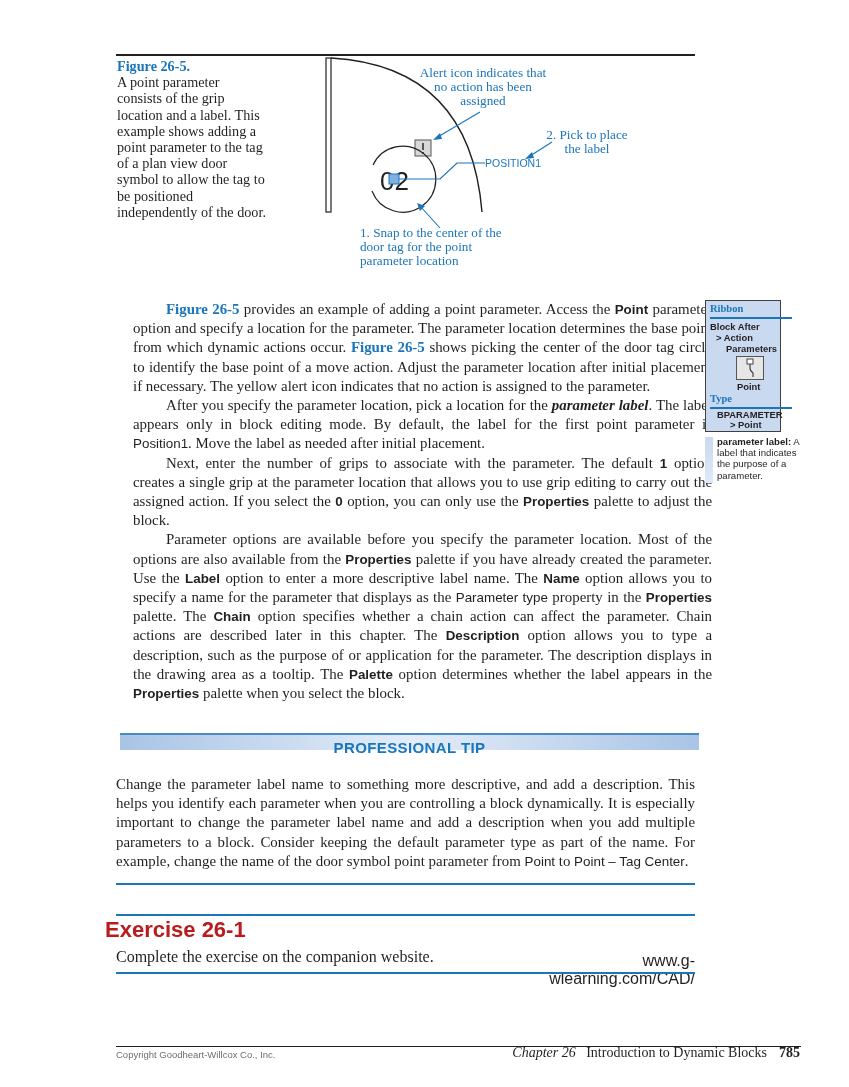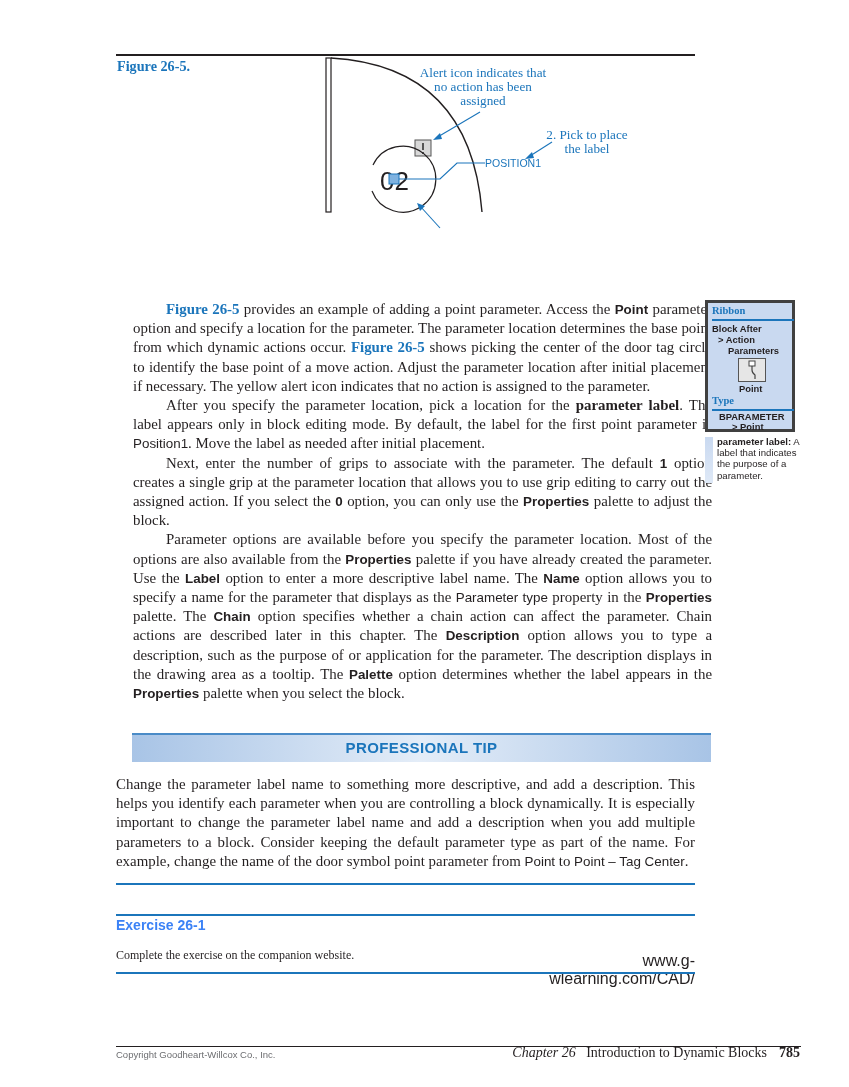--- a/index.html
+++ b/index.html
@@ -9,51 +9,52 @@
     .rule-top { left: 116px; top: 54px; width: 579px; height: 2px; background: #231f20; }
     .fig-cap { left: 117px; top: 58px; width: 150px; font-size: 14.2px; line-height: 16.2px; }
     .fig-cap .fig-num { color: #1b75bb; font-weight: bold; display: block; }
     .diagram { left: 320px; top: 56px; width: 340px; height: 220px; }
     .callout { position: absolute; color: #1b75bb; font-size: 13.2px; line-height: 14.2px; text-align: center; }
     .body-text { left: 116px; top: 300px; width: 579px; font-size: 14.9px; line-height: 19.2px; text-align: justify; margin-left: 17px; }
     .body-text p { margin: 0; text-indent: 33px; }
     .body-text .b { font-family: "Liberation Sans", "DejaVu Sans", sans-serif; font-weight: bold; font-size: 13.4px; }
     .body-text .s { font-family: "Liberation Sans", "DejaVu Sans", sans-serif; font-size: 13.4px; }
     .body-text .blue { color: #1b75bb; font-weight: bold; }
-    .body-text .bi { font-weight: bold; }
-    .sidebar-box { left: 705px; top: 300px; width: 90px; height: 132px; background: #c9d9f0; border: 3px solid #404040; box-sizing: border-box; }
+    .body-text .bi { font-weight: bold; font-style: italic; }
+    .sidebar-box { left: 705px; top: 300px; width: 76px; height: 132px; background: #c9d9f0; border: 1px solid #404040; box-sizing: border-box; }
     .sb-head { position: absolute; left: 4px; font-size: 10.5px; color: #1b75bb; font-weight: bold; }
     .sb-line { position: absolute; left: 4px; width: 82px; height: 2px; background: #1b75bb; }
     .sb-text { position: absolute; font-family: "Liberation Sans", "DejaVu Sans", sans-serif; font-weight: bold; font-size: 9.4px; line-height: 11px; color: #231f20; }
     .sb-icon { position: absolute; left: 30px; top: 55px; width: 26px; height: 22px; background: #e6e6e6; border: 1px solid #555; }
     .gloss-bar { left: 705px; top: 437px; width: 8px; height: 46px; background: linear-gradient(#c9d9f0, #dfe9f7); }
     .gloss { left: 717px; top: 436px; width: 90px; font-family: "Liberation Sans", "DejaVu Sans", sans-serif; font-size: 9.6px; line-height: 11.2px; }
     .gloss b { font-weight: bold; }
-    .tip-bar { left: 132px; top: 733px; width: 579px; height: 29px;
+    .tip-bar { left: 120px; top: 733px; width: 579px; height: 17px;
       background: linear-gradient(90deg, #a8c4e6 0%, #e4edf8 50%, #a8c4e6 100%); border-top: 2px solid #4a8bc7; box-sizing: border-box; }
     .tip-title { position: absolute; left: 0; right: 0; top: 4px; text-align: center; color: #1b75bb; font-family: "Liberation Sans", "DejaVu Sans", sans-serif; font-weight: bold; font-size: 15px; letter-spacing: 0.4px; }
     .tip-text { left: 116px; top: 767px; width: 579px; font-size: 14.9px; line-height: 19.2px; text-align: justify; margin-top: 8px; }
     .tip-text .s { font-family: "Liberation Sans", "DejaVu Sans", sans-serif; font-size: 13.4px; }
     .rule-blue { left: 116px; width: 579px; height: 2px; background: #1b75bb; }
-    .ex-title { left: 116px; top: 917px; color: #3b82f6; font-family: "Liberation Sans", "DejaVu Sans", sans-serif; font-weight: bold; font-size: 14px; }
+    .ex-title { left: 105px; top: 917px; color: #b91c1c; font-family: "Liberation Sans", "DejaVu Sans", sans-serif; font-weight: bold; font-size: 22px; }
     .ex-url { left: 520px; top: 952px; width: 175px; text-align: right; font-family: "Liberation Sans", "DejaVu Sans", sans-serif; font-size: 16px; }
-    .ex-text { left: 116px; top: 948px; font-size: 12px; }
+    .ex-text { left: 116px; top: 948px; font-size: 16px; }
     .footer-rule { left: 116px; top: 1046px; width: 685px; height: 1px; background: #231f20; }
     .footer-left { left: 116px; top: 1049px; font-family: "Liberation Sans", "DejaVu Sans", sans-serif; font-size: 9.5px; color: #6d6e71; }
     .footer-right { left: 490px; top: 1045px; width: 310px; text-align: right; font-size: 14px; }
     .footer-right .ch { font-style: italic; }
     .footer-right .pg { font-weight: bold; margin-left: 12px; }
   </style>
 </head>
 <body>
 
 <div class="abs rule-top"></div>
 
 <div class="abs fig-cap">
   <span class="fig-num">Figure 26-5.</span>
+  <span>A point parameter consists of the grip location and a label. This example shows adding a point parameter to the tag of a plan view door symbol to allow the tag to be positioned independently of the door.</span>
 </div>
 
 <div class="abs diagram">
   <svg width="340" height="220" viewBox="0 0 340 220" style="position:absolute;left:0;top:0">
 
     <rect x="6" y="2" width="5" height="154" fill="#fff" stroke="#231f20" stroke-width="1.2"></rect>
 
     <path d="M 11 2 Q 150 10 162 156" fill="none" stroke="#231f20" stroke-width="1.4"></path>
 
     <rect x="95" y="84" width="16" height="16" fill="#d8d8d8" stroke="#555" stroke-width="1"></rect>
@@ -70,20 +71,21 @@
 
     <line x1="160" y1="56" x2="116" y2="82" stroke="#1b75bb" stroke-width="1.1"></line>
     <polygon points="113,84 120,77 122,83" fill="#1b75bb"></polygon>
     <line x1="232" y1="86" x2="210" y2="100" stroke="#1b75bb" stroke-width="1.1"></line>
     <polygon points="205,103 212,96 214,102" fill="#1b75bb"></polygon>
     <line x1="120" y1="172" x2="100" y2="150" stroke="#1b75bb" stroke-width="1.1"></line>
     <polygon points="97,147 105,150 100,155" fill="#1b75bb"></polygon>
   </svg>
   <div class="callout" style="left:98px;top:10px;width:130px">Alert icon indicates that no action has been assigned</div>
   <div class="callout" style="left:222px;top:72px;width:90px">2. Pick to place the label</div>
+  <div class="callout" style="left:40px;top:170px;width:160px;text-align:left">1. Snap to the center of the door tag for the point parameter location</div>
 </div>
 
 <div class="abs body-text">
   <p><span class="blue">Figure 26-5</span><span> provides an example of adding a point parameter. Access the </span><span class="b">Point</span><span> parameter option and specify a location for the parameter. The parameter location determines the base point from which dynamic actions occur. </span><span class="blue">Figure 26-5</span><span> shows picking the center of the door tag circle to identify the base point of a move action. Adjust the parameter location after initial placement if necessary. The yellow alert icon indicates that no action is assigned to the parameter.</span></p>
   <p><span>After you specify the parameter location, pick a location for the </span><span class="bi">parameter label</span><span>. The label appears only in block editing mode. By default, the label for the first point parameter is </span><span class="s">Position1</span><span>. Move the label as needed after initial placement.</span></p>
   <p><span>Next, enter the number of grips to associate with the parameter. The default </span><span class="b">1</span><span> option creates a single grip at the parameter location that allows you to use grip editing to carry out the assigned action. If you select the </span><span class="b">0</span><span> option, you can only use the </span><span class="b">Properties</span><span> palette to adjust the block.</span></p>
   <p><span>Parameter options are available before you specify the parameter location. Most of the options are also available from the </span><span class="b">Properties</span><span> palette if you have already created the parameter. Use the </span><span class="b">Label</span><span> option to enter a more descriptive label name. The </span><span class="b">Name</span><span> option allows you to specify a name for the parameter that displays as the </span><span class="s">Parameter type</span><span> property in the </span><span class="b">Properties</span><span> palette. The </span><span class="b">Chain</span><span> option specifies whether a chain action can affect the parameter. Chain actions are described later in this chapter. The </span><span class="b">Description</span><span> option allows you to type a description, such as the purpose of or application for the parameter. The description displays in the drawing area as a tooltip. The </span><span class="b">Palette</span><span> option determines whether the label appears in the </span><span class="b">Properties</span><span> palette when you select the block.</span></p>
 </div>
 
 <div class="abs sidebar-box">

